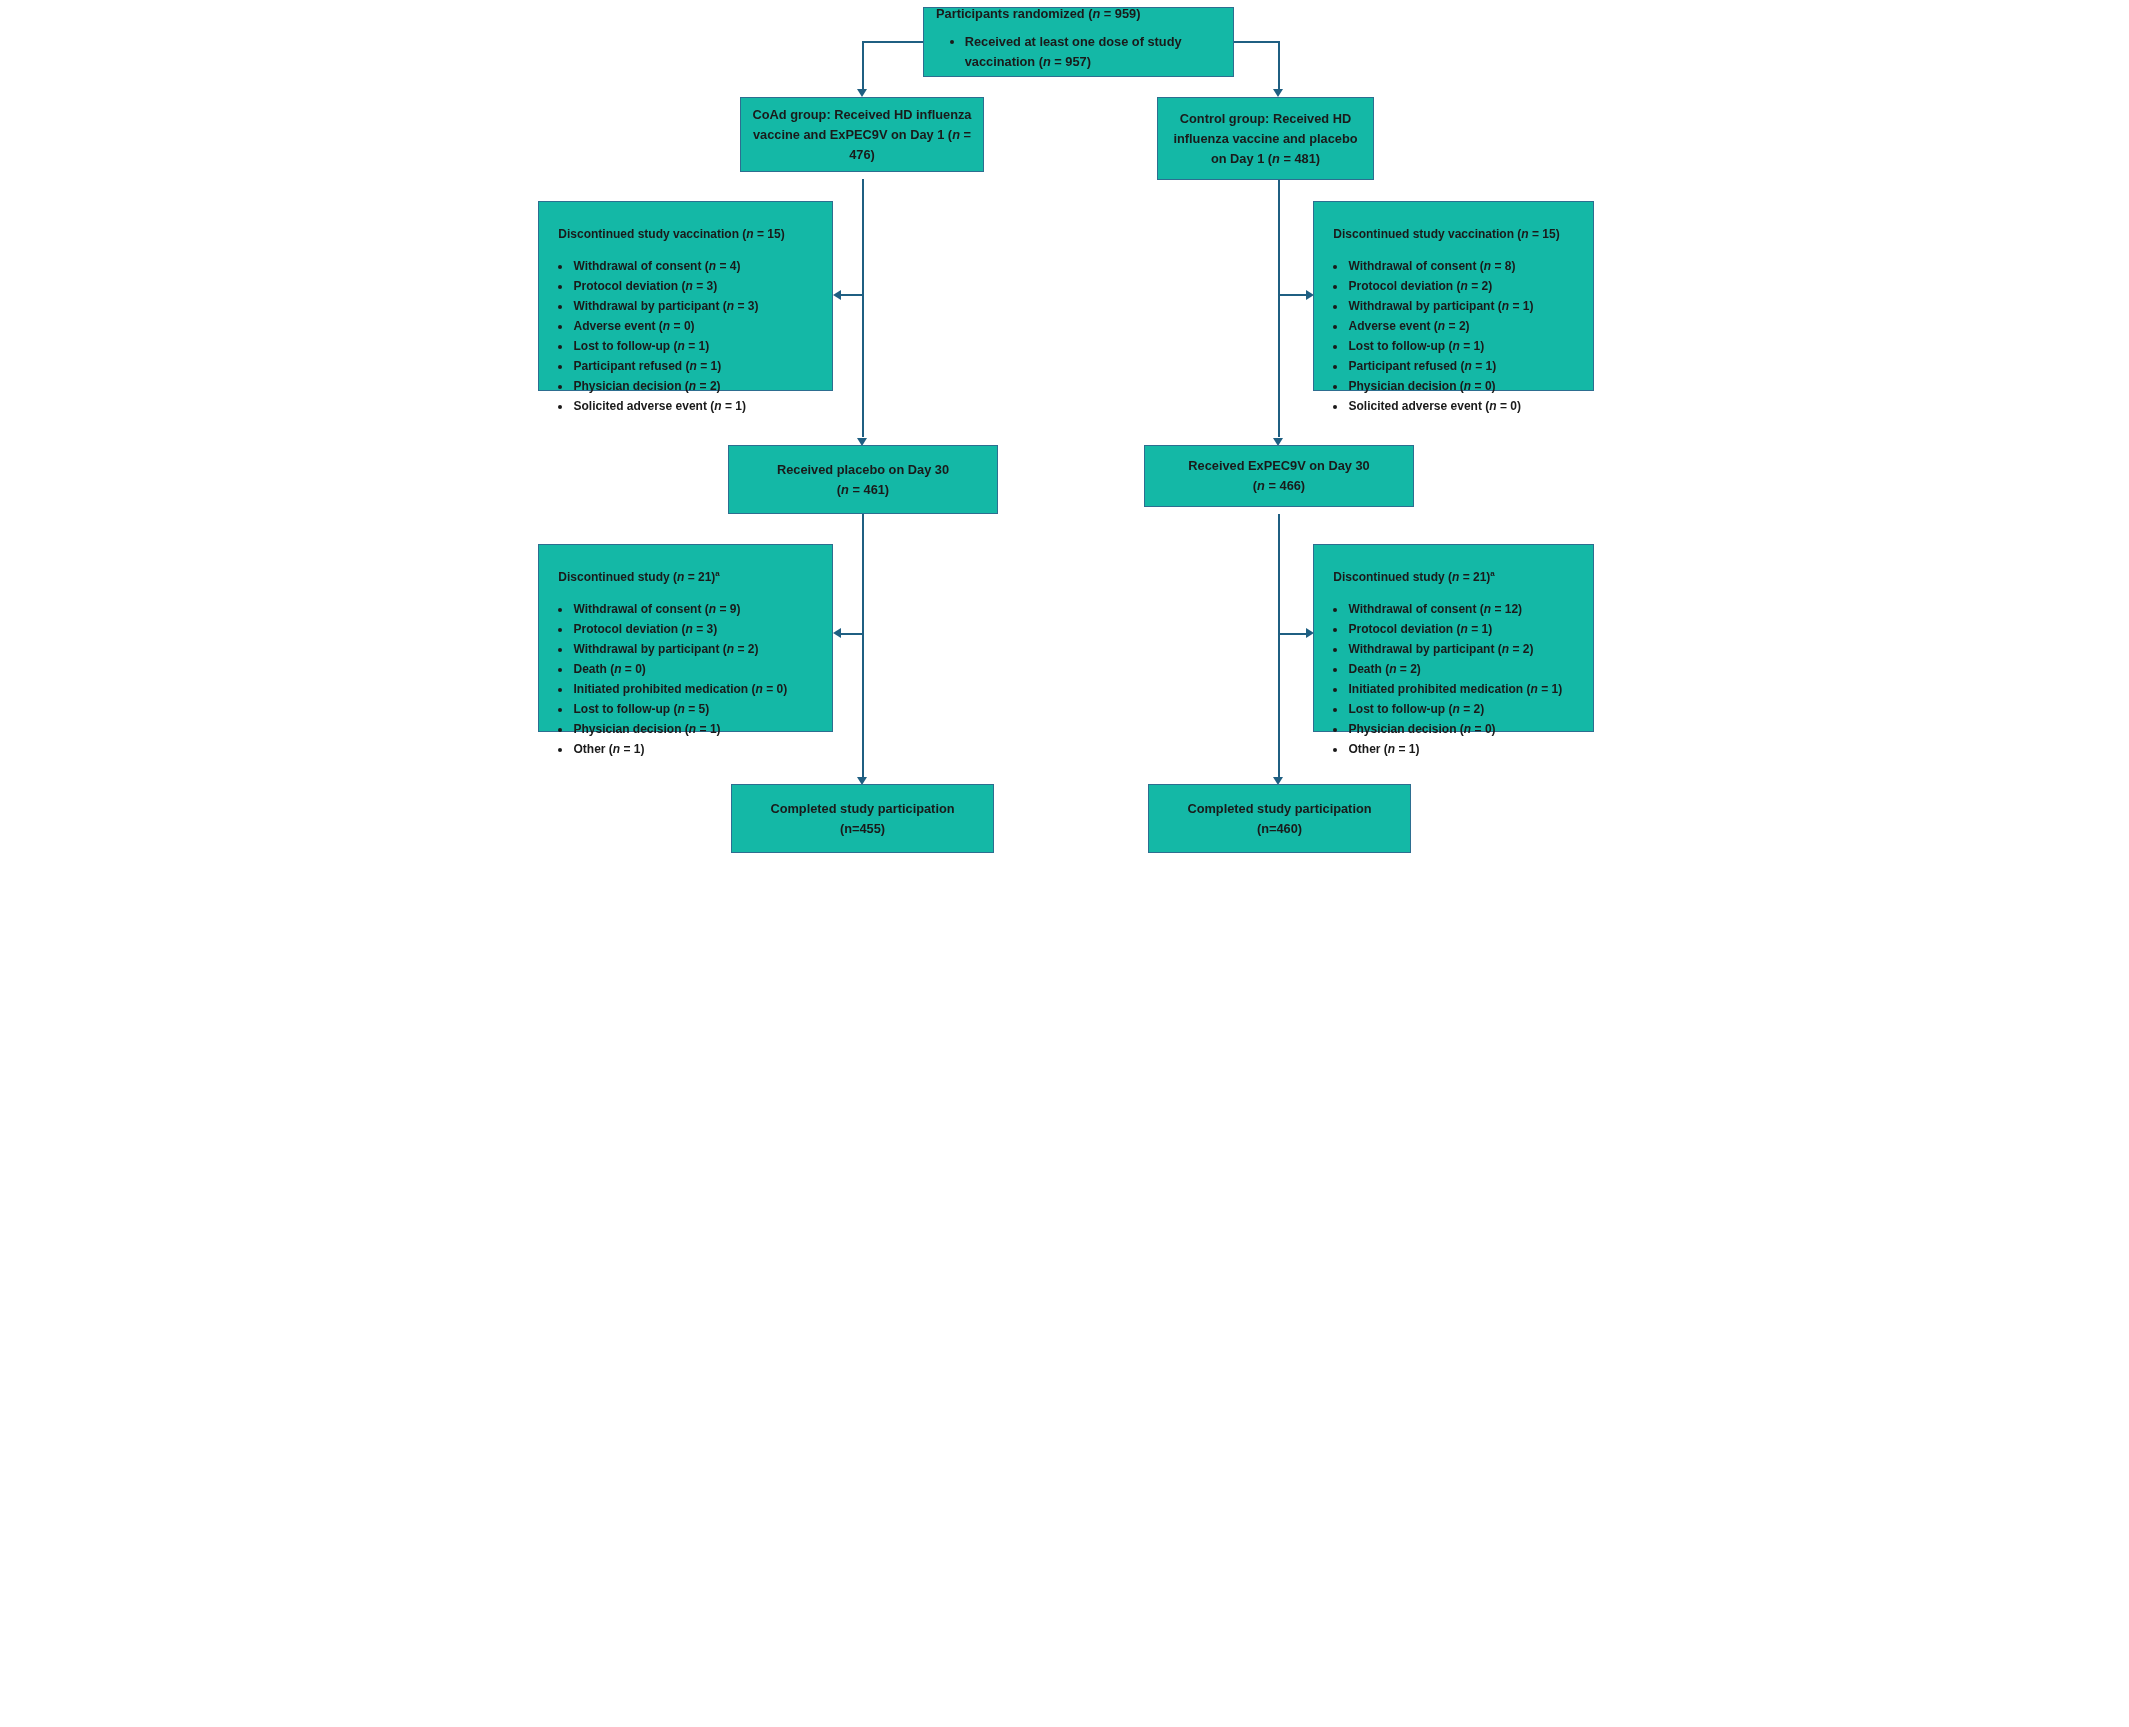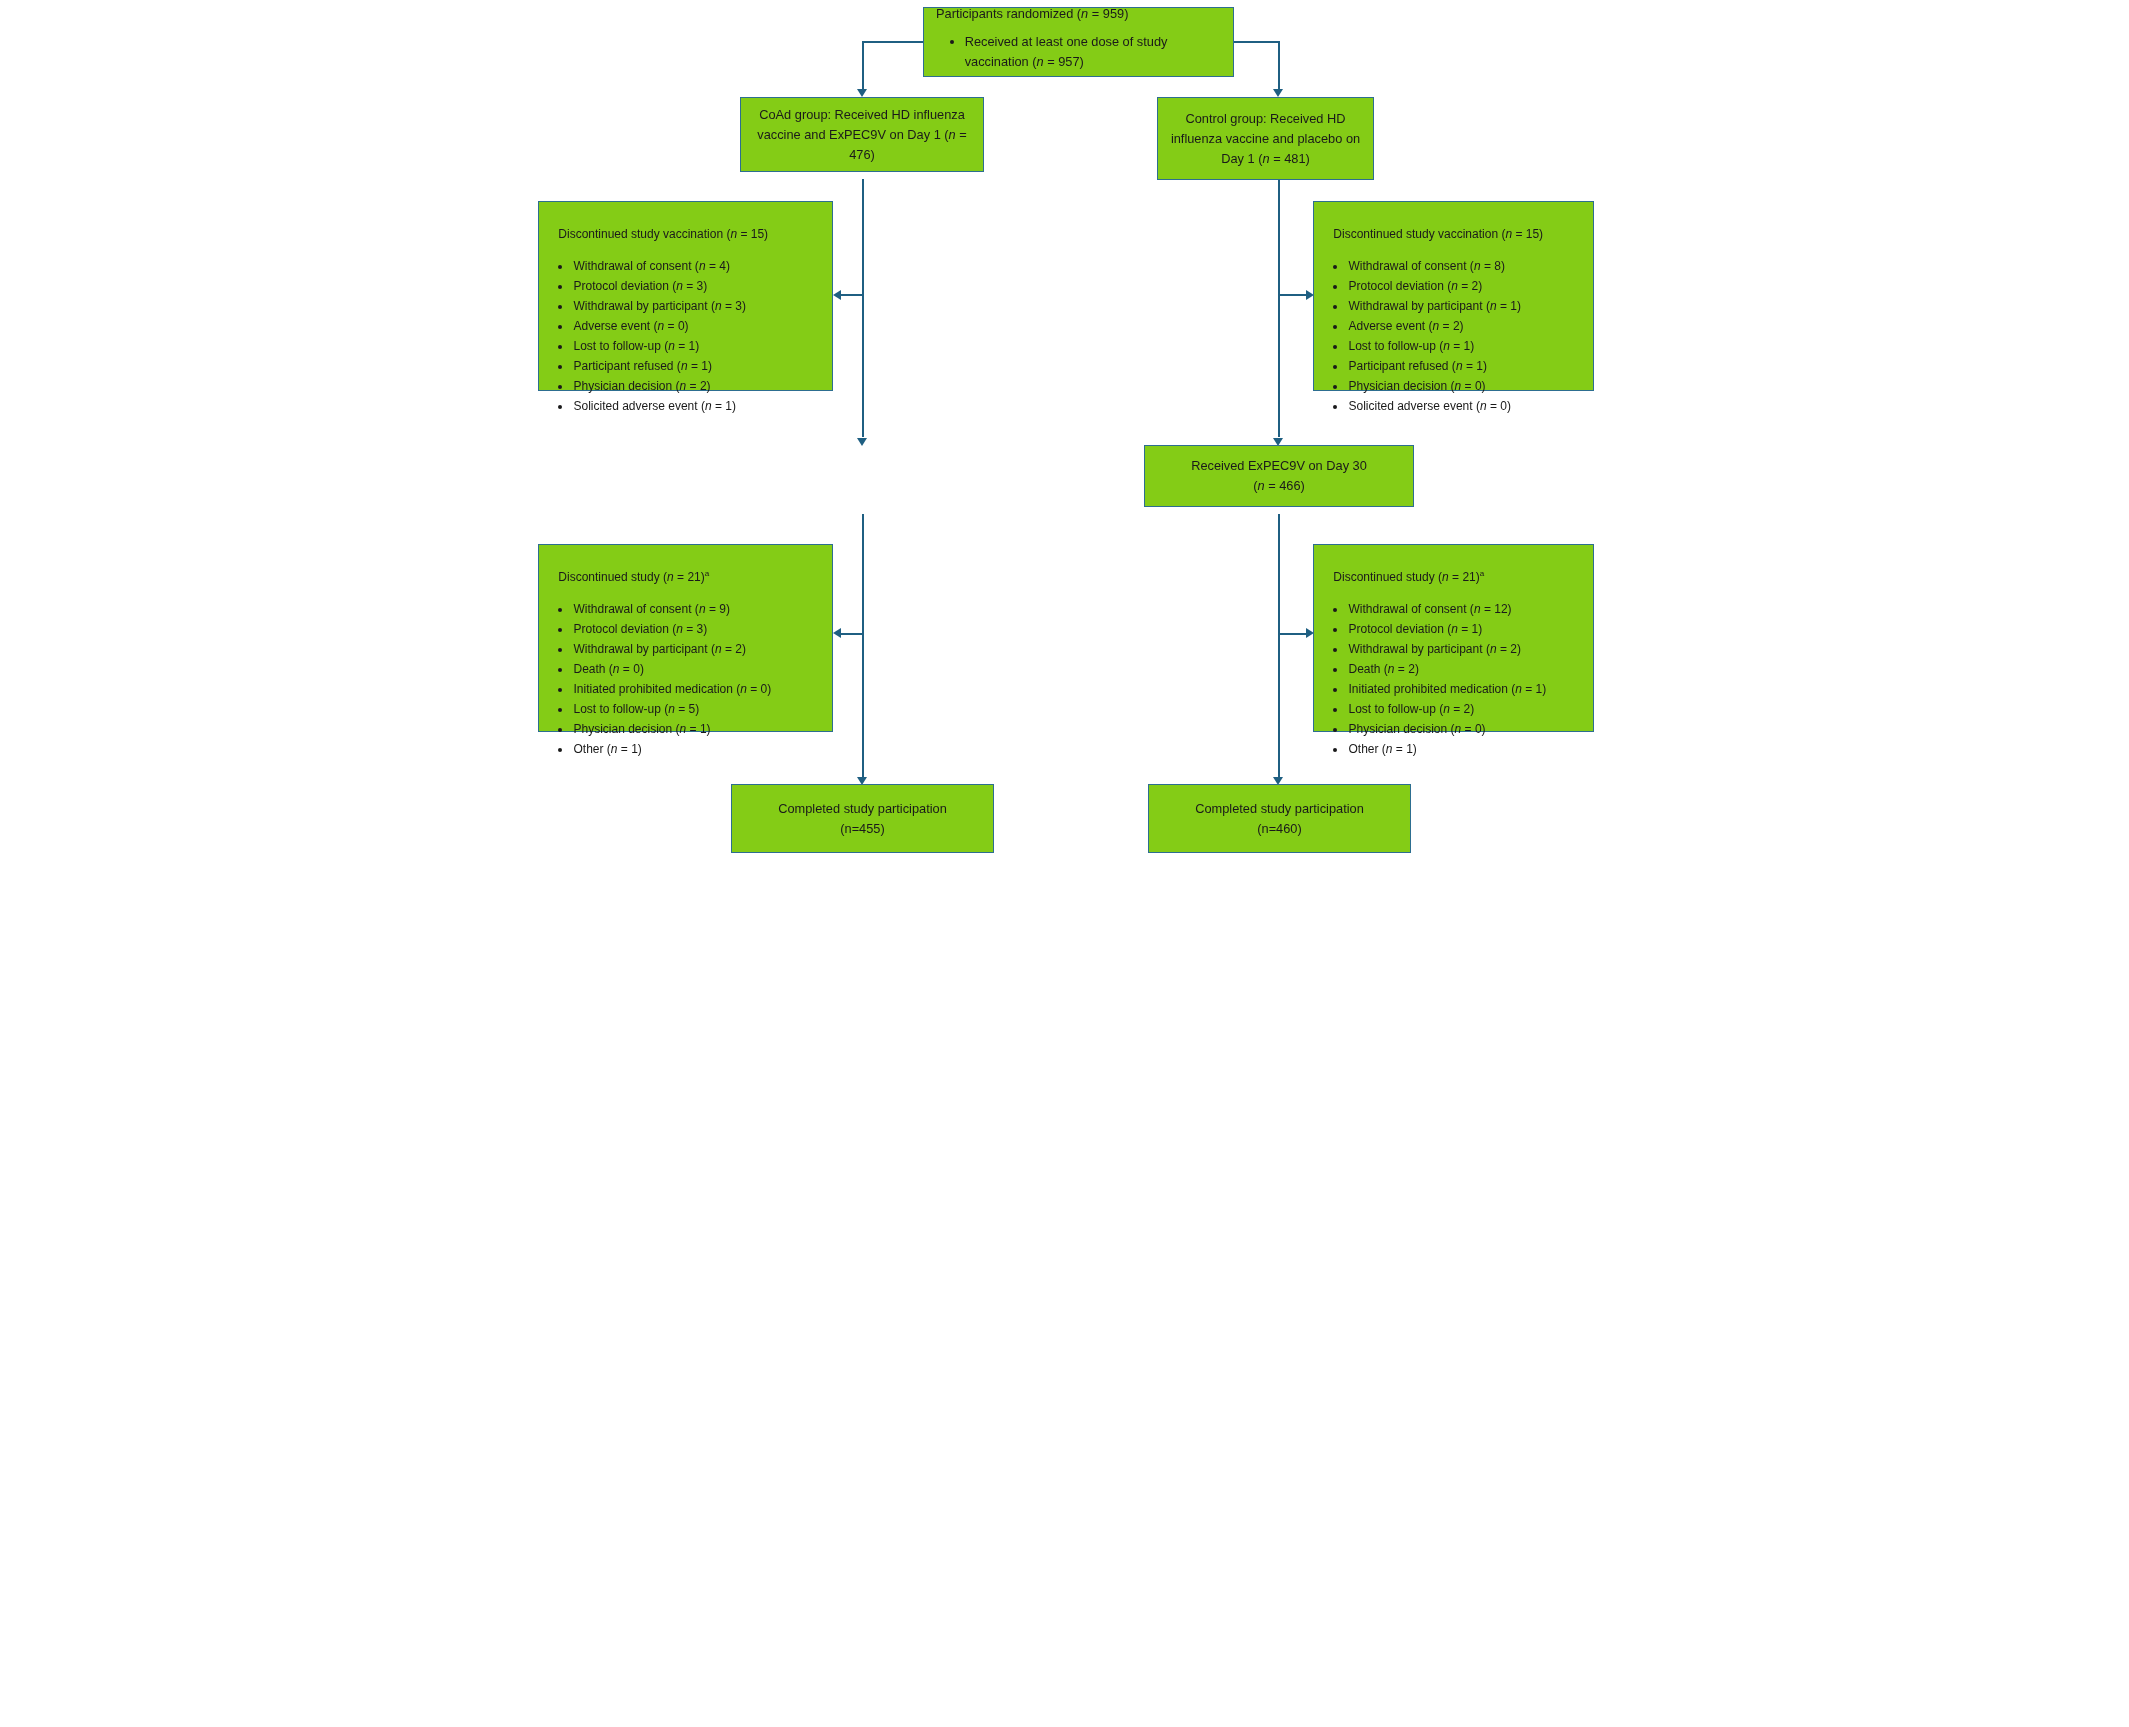--- a/index.html
+++ b/index.html
@@ -13,22 +13,23 @@
     position:relative;
     width:1065px;height:864px;
     margin:0 auto;
     background:var(--bg);
     font-family:"Liberation Sans", sans-serif;
     color:var(--text);
   }
   .box{
     position:absolute;
     border:1.8px solid var(--border);
-    background:#84cc16;
+    background:#14b8a6;
     box-sizing:border-box;
+    font-weight:bold;
   }
   .center-box{
     display:flex;flex-direction:column;justify-content:center;
     text-align:center;font-size:12.8px;line-height:20px;
     padding:0 6px;
   }
   .list-box{
     font-size:12px;line-height:20px;
     padding:7.3px 3.6px 3.6px 7.3px;
   }
@@ -121,20 +122,24 @@
         <li><span>Protocol deviation (</span><i class="nvar">n</i><span> = 2)</span></li>
         <li><span>Withdrawal by participant (</span><i class="nvar">n</i><span> = 1)</span></li>
         <li><span>Adverse event (</span><i class="nvar">n</i><span> = 2)</span></li>
         <li><span>Lost to follow-up (</span><i class="nvar">n</i><span> = 1)</span></li>
         <li><span>Participant refused (</span><i class="nvar">n</i><span> = 1)</span></li>
         <li><span>Physician decision (</span><i class="nvar">n</i><span> = 0)</span></li>
         <li><span>Solicited adverse event (</span><i class="nvar">n</i><span> = 0)</span></li>
       </ul>
   </div>
 
+  <div class="box center-box" style="left:196px;top:445px;width:270px;height:69px;">
+    <div>Received placebo on Day 30</div>
+    <div><span>(</span><i class="nvar">n</i><span> = 461)</span></div>
+  </div>
 
   <div class="box center-box" style="left:612px;top:445px;width:270px;height:62px;">
     <div>Received ExPEC9V on Day 30</div>
     <div><span>(</span><i class="nvar">n</i><span> = 466)</span></div>
   </div>
 
   <div class="box list-box" style="left:6px;top:544px;width:295px;height:188px;">
     <div class="box-title"><span>Discontinued study (</span><i class="nvar">n</i><span> = 21)</span><sup>a</sup></div>
     <ul>
         <li><span>Withdrawal of consent (</span><i class="nvar">n</i><span> = 9)</span></li>

